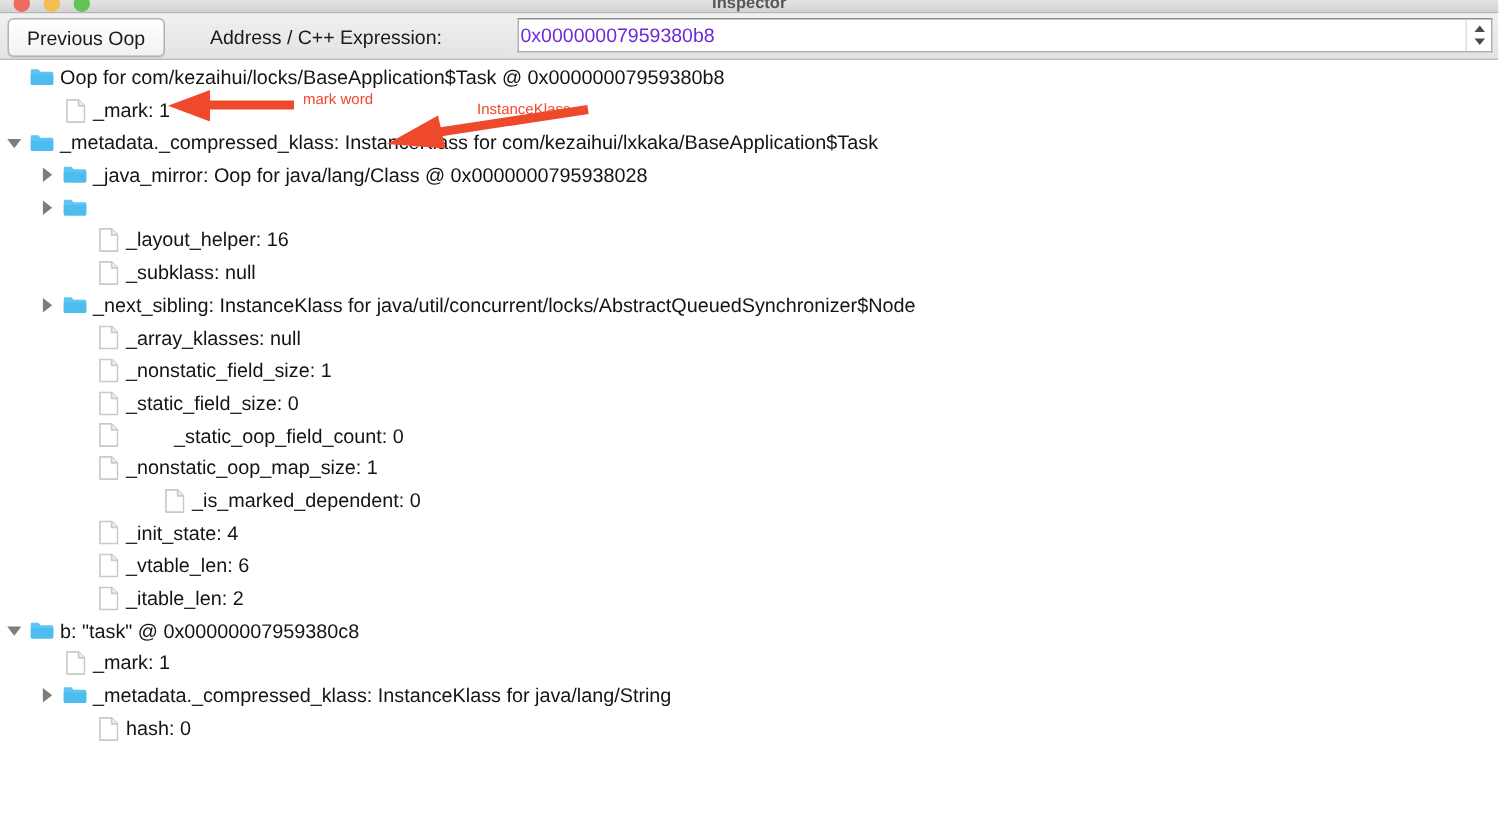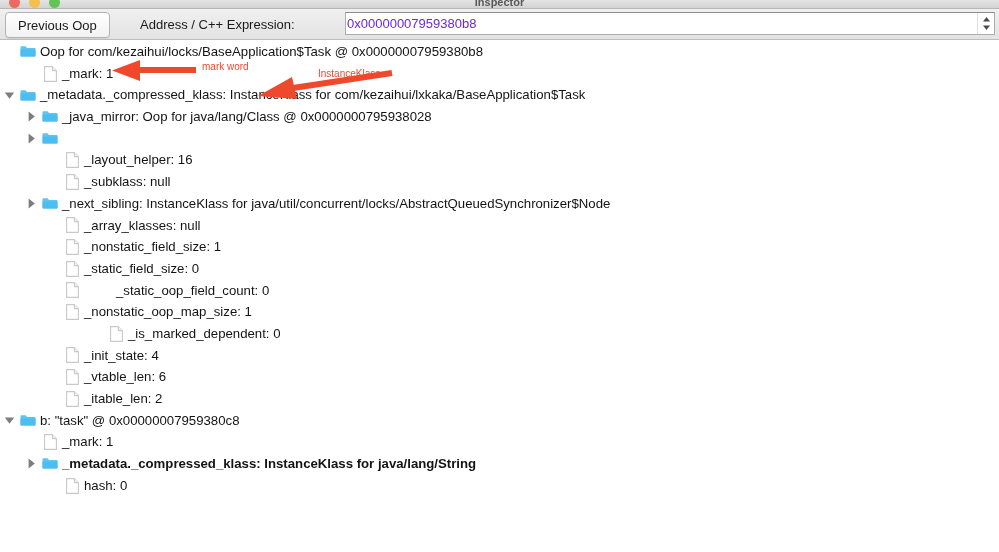--- a/index.html
+++ b/index.html
@@ -352,21 +352,21 @@
       </div>
       <div class="row" style="height: 21.7px;">
         <div class="node-icon" style="left: 42px;">
           <svg width="13" height="16" viewBox="0 0 13 16">
             <path d="M0.6 0.6 L8.4 0.6 L12.4 4.6 L12.4 15.4 L0.6 15.4 Z" fill="#ffffff" stroke="#c9c9c9" stroke-width="1.1" stroke-linejoin="round"></path>
             <path d="M8.4 0.6 L8.4 4.6 L12.4 4.6" fill="#f2f2f2" stroke="#c9c9c9" stroke-width="1.1" stroke-linejoin="round"></path>
           </svg>
         </div>
         <div class="row-label" style="left: 62px;">_mark: 1</div>
       </div>
-      <div class="row" style="height: 21.7px; font-weight: bold;">
+      <div class="row" style="height: 21.7px;">
         <div class="twisty" style="left: 25px;">
           <svg width="11" height="11" viewBox="0 0 11 11">
             <path d="M2.6 0.6 L2.6 10.4 L8.8 5.5 Z" fill="#7d7d7d"></path>
           </svg>
         </div>
         <div class="node-icon" style="left: 42px;">
           <svg width="16" height="13" viewBox="0 0 16 13">
             <path d="M0.5 2.2 C0.5 1.5 1 1.2 1.6 1.2 L5.6 1.2 L7.0 2.9 L14.4 2.9 C15.1 2.9 15.5 3.3 15.5 3.9 L15.5 10.6 C15.5 11.2 15.1 11.6 14.4 11.6 L1.6 11.6 C1.0 11.6 0.5 11.2 0.5 10.6 Z" fill="#5fc5f0"></path>
             <path d="M0.5 4.6 L15.5 4.6 L15.5 10.6 C15.5 11.2 15.1 11.6 14.4 11.6 L1.6 11.6 C1.0 11.6 0.5 11.2 0.5 10.6 Z" fill="#4cbdee"></path>
           </svg>

